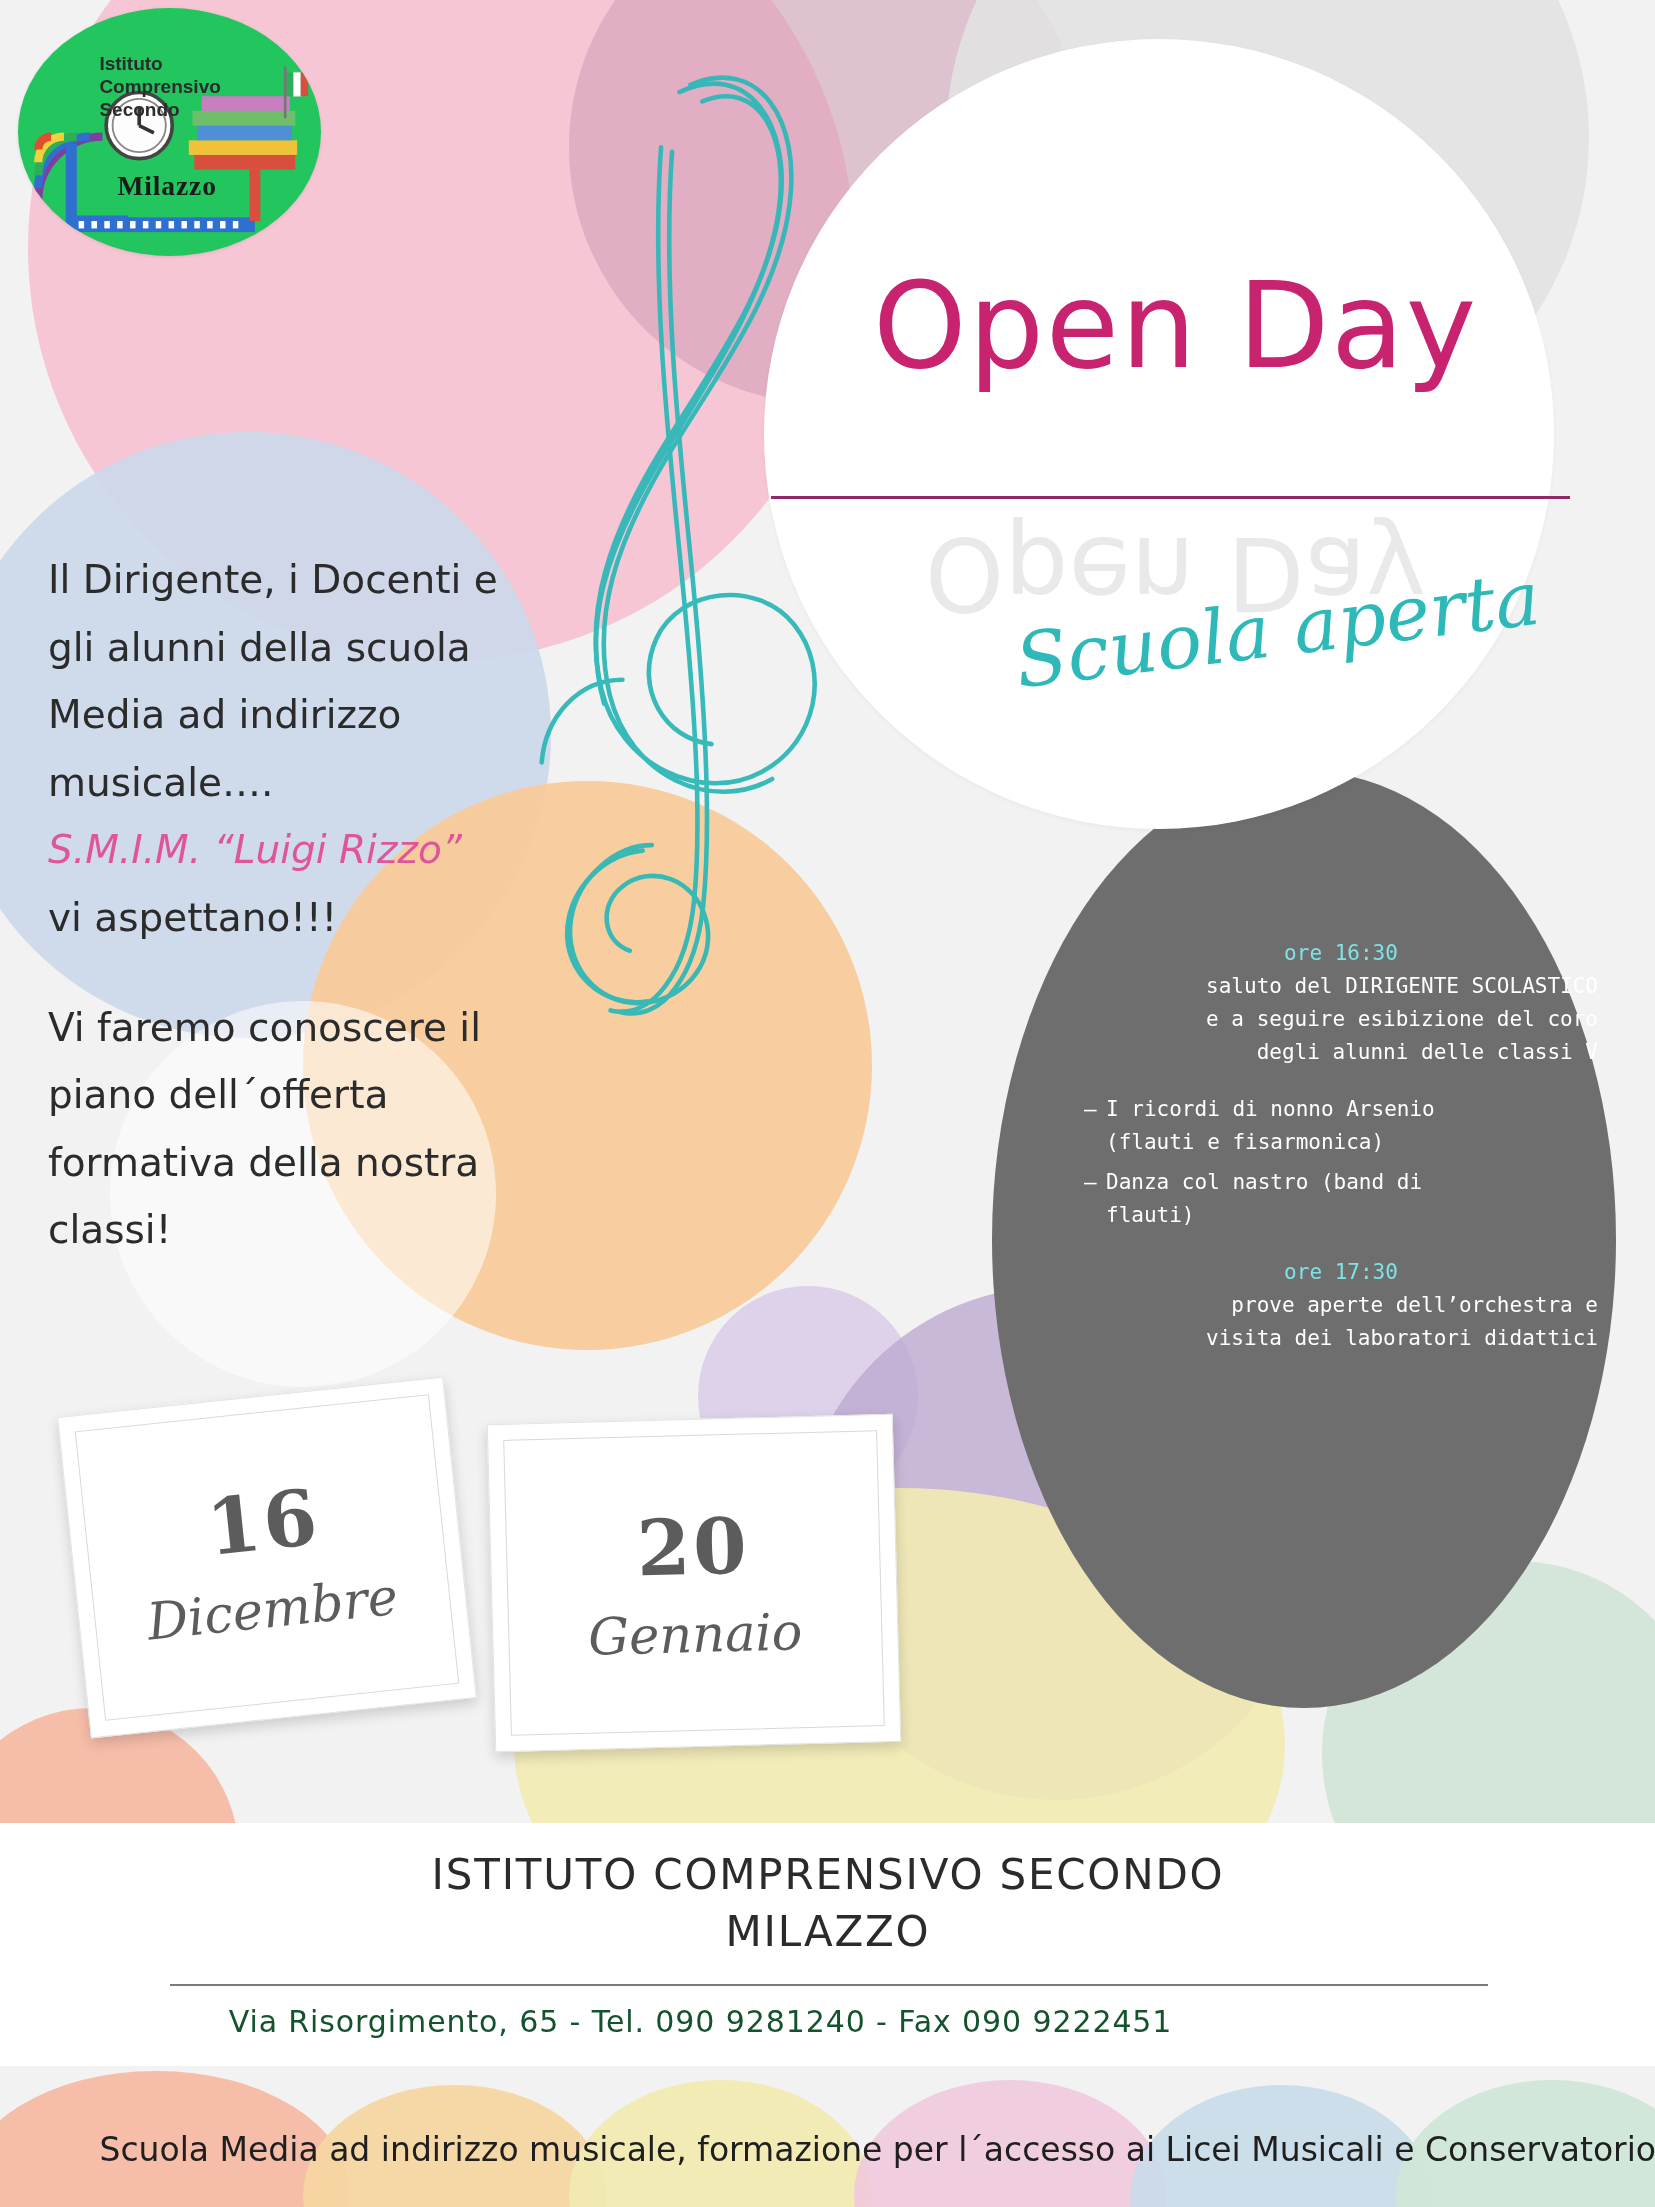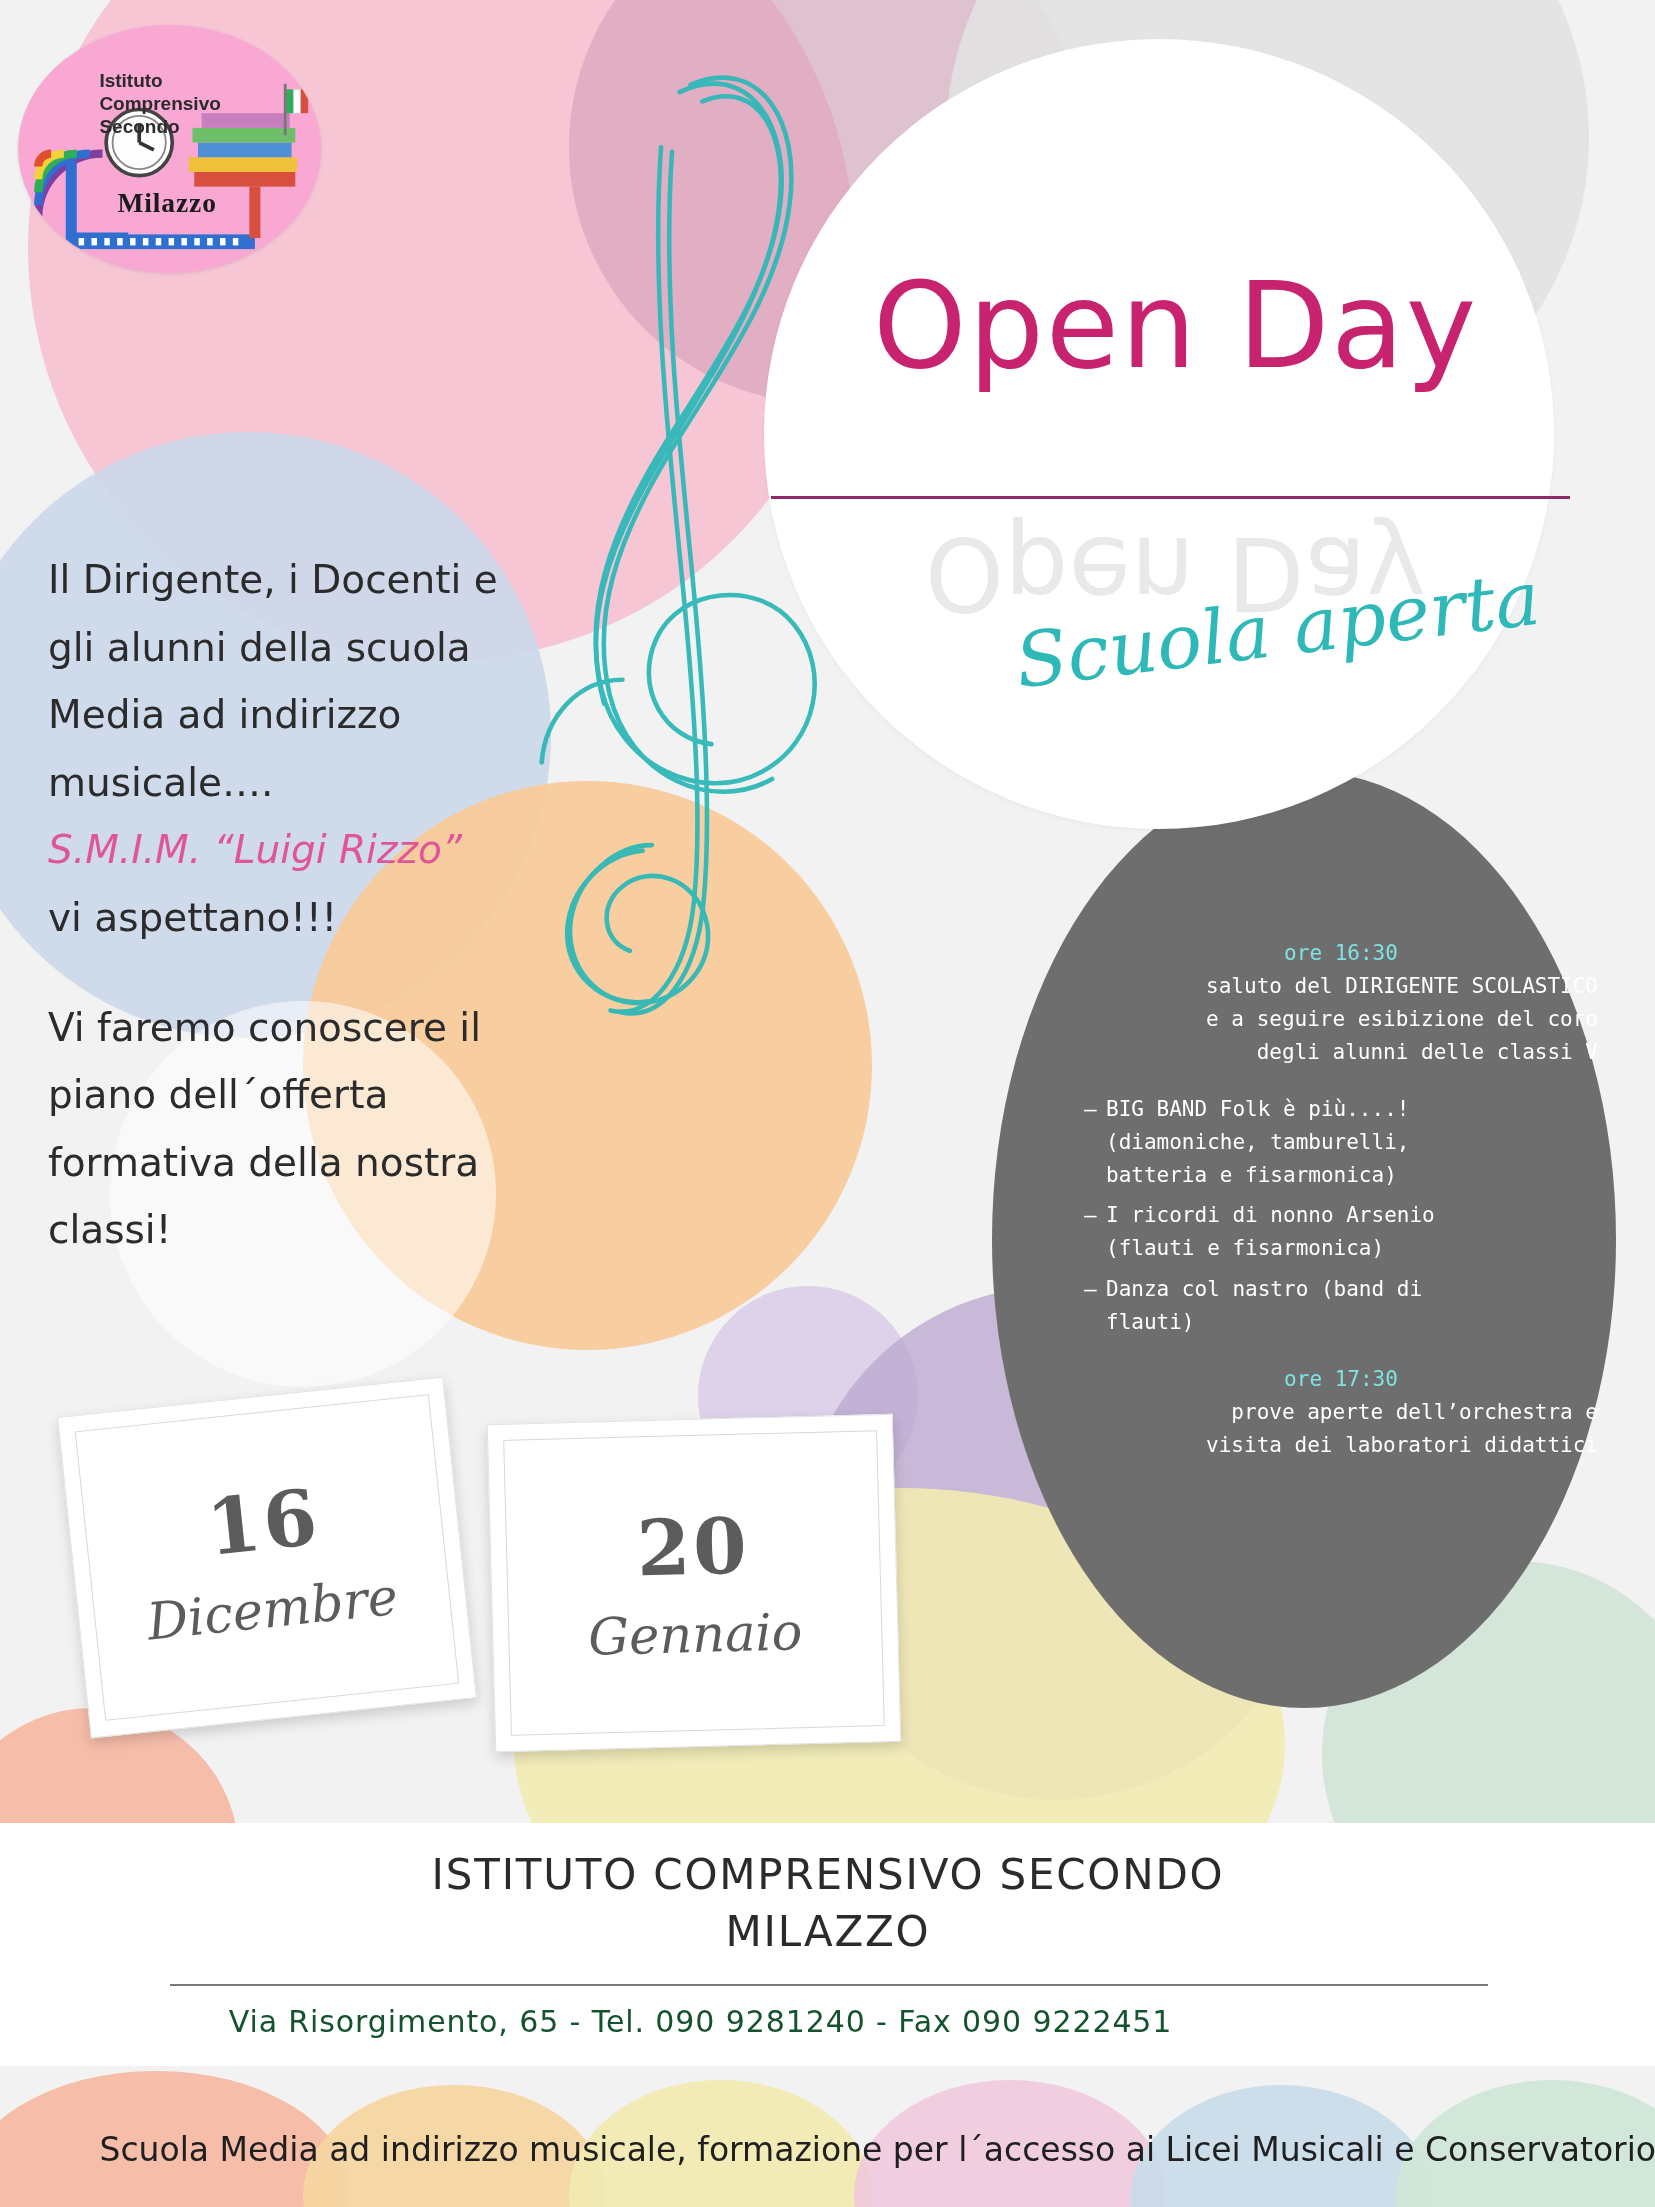--- a/index.html
+++ b/index.html
@@ -97,24 +97,24 @@
     font-style: italic;
     font-size: 75px;
     color: #2fb8b8;
     transform: rotate(-7deg);
   }
 
   
   .logo-badge {
     position: absolute;
     left: 18.4px;
-    top: 25px;
+    top: 8px;
     width: 303px;
     height: 248px;
-    background: #f9a8d4;
+    background: #22c55e;
     border-radius: 50%;
     box-shadow: 0 0.9px 3.7px rgba(0,0,0,.10);
     overflow: hidden;
   }
   .logo-inner { position: absolute; left: 0; top: 0; width: 303px; height: 248px; }
   .logo-text {
     position: absolute;
     left: 81px;
     top: 44px;
     font-family: "Liberation Sans", sans-serif;
@@ -385,23 +385,20 @@
   <div class="programme">
 
     <div class="block right">
       <span class="hour">ore 16:30</span>
       <div>saluto del DIRIGENTE SCOLASTICO</div>
       <div>e a seguire esibizione del coro</div>
       <div>degli alunni delle classi V</div>
     </div>
 
     <ul class="block">
-      <li style="white-space:pre-line">BIG BAND Folk è più....!
-(diamoniche, tamburelli,
-batteria e fisarmonica)</li>
       <li style="white-space:pre-line">I ricordi di nonno Arsenio
 (flauti e fisarmonica)</li>
       <li style="white-space:pre-line">Danza col nastro (band di
 flauti)</li>
     </ul>
 
     <div class="block right">
       <span class="hour">ore 17:30</span>
       <div>prove aperte dell’orchestra e</div>
       <div>visita dei laboratori didattici</div>

